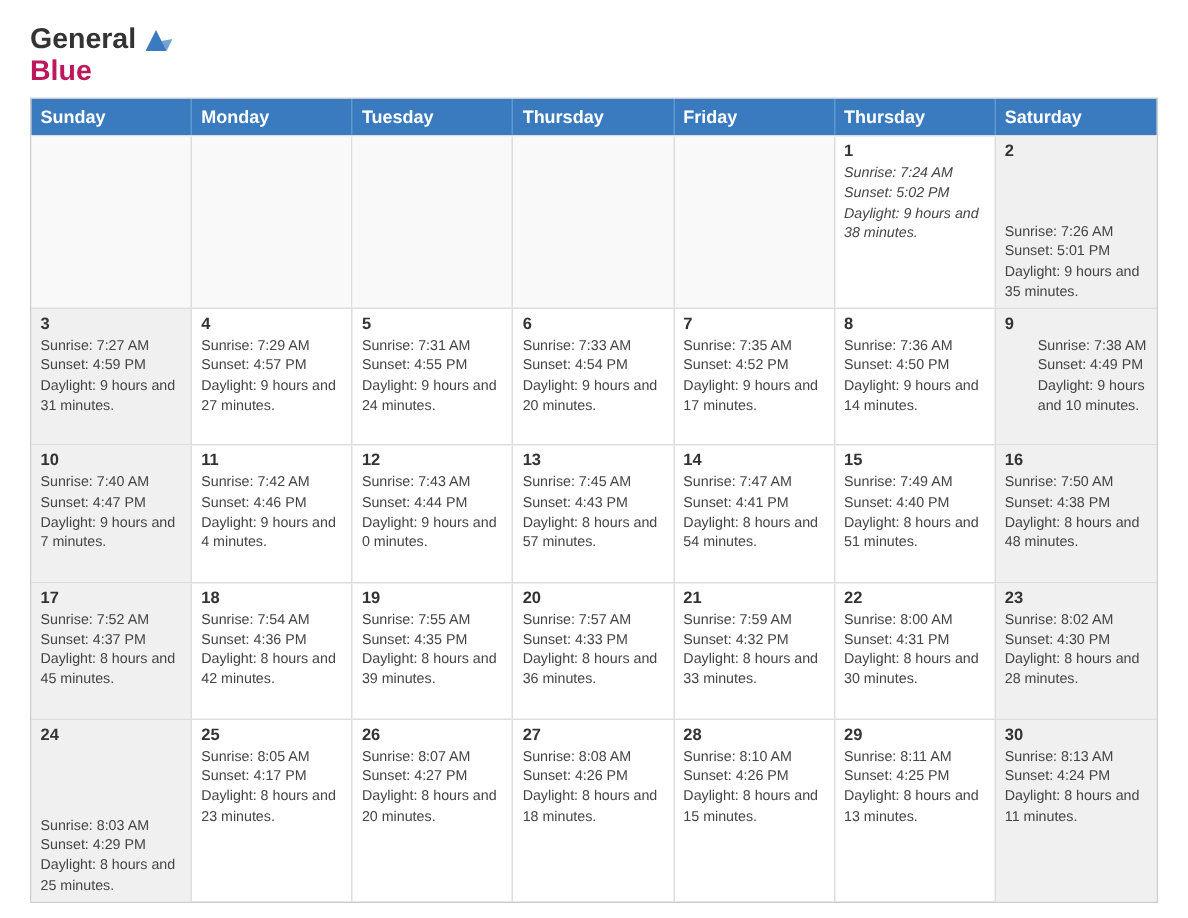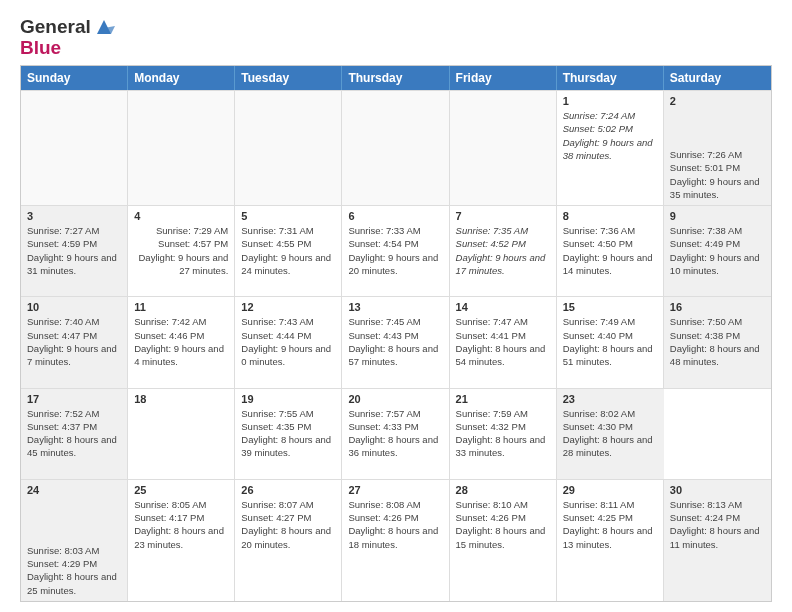--- a/index.html
+++ b/index.html
@@ -149,51 +149,51 @@
         </div>
         <div class="cal-row">
           <div class="cal-cell shaded">
             <div class="day-num">3</div>
             <div class="day-info" style="white-space: pre-line;">Sunrise: 7:27 AM
 Sunset: 4:59 PM
 Daylight: 9 hours and 31 minutes.</div>
           </div>
           <div class="cal-cell">
             <div class="day-num">4</div>
-            <div class="day-info" style="white-space: pre-line; text-align: right;">Sunrise: 7:29 AM
+            <div class="day-info" style="white-space: pre-line;">Sunrise: 7:29 AM
 Sunset: 4:57 PM
 Daylight: 9 hours and 27 minutes.</div>
           </div>
           <div class="cal-cell">
             <div class="day-num">5</div>
             <div class="day-info" style="white-space: pre-line;">Sunrise: 7:31 AM
 Sunset: 4:55 PM
 Daylight: 9 hours and 24 minutes.</div>
           </div>
           <div class="cal-cell">
             <div class="day-num">6</div>
             <div class="day-info" style="white-space: pre-line;">Sunrise: 7:33 AM
 Sunset: 4:54 PM
 Daylight: 9 hours and 20 minutes.</div>
           </div>
           <div class="cal-cell">
             <div class="day-num">7</div>
-            <div class="day-info" style="white-space: pre-line; font-style: italic;">Sunrise: 7:35 AM
+            <div class="day-info" style="white-space: pre-line;">Sunrise: 7:35 AM
 Sunset: 4:52 PM
 Daylight: 9 hours and 17 minutes.</div>
           </div>
           <div class="cal-cell">
             <div class="day-num">8</div>
             <div class="day-info" style="white-space: pre-line;">Sunrise: 7:36 AM
 Sunset: 4:50 PM
 Daylight: 9 hours and 14 minutes.</div>
           </div>
           <div class="cal-cell shaded">
             <div class="day-num">9</div>
-            <div class="day-info" style="white-space: pre-line;">Sunrise: 7:38 AM
+            <div class="day-info" style="white-space: pre-line; margin-left: 22px;">Sunrise: 7:38 AM
 Sunset: 4:49 PM
 Daylight: 9 hours and 10 minutes.</div>
           </div>
         </div>
         <div class="cal-row">
           <div class="cal-cell shaded">
             <div class="day-num">10</div>
             <div class="day-info" style="white-space: pre-line;">Sunrise: 7:40 AM
 Sunset: 4:47 PM
 Daylight: 9 hours and 7 minutes.</div>
@@ -237,38 +237,47 @@
         </div>
         <div class="cal-row">
           <div class="cal-cell shaded">
             <div class="day-num">17</div>
             <div class="day-info" style="white-space: pre-line;">Sunrise: 7:52 AM
 Sunset: 4:37 PM
 Daylight: 8 hours and 45 minutes.</div>
           </div>
           <div class="cal-cell">
             <div class="day-num">18</div>
+            <div class="day-info" style="white-space: pre-line;">Sunrise: 7:54 AM
+Sunset: 4:36 PM
+Daylight: 8 hours and 42 minutes.</div>
           </div>
           <div class="cal-cell">
             <div class="day-num">19</div>
             <div class="day-info" style="white-space: pre-line;">Sunrise: 7:55 AM
 Sunset: 4:35 PM
 Daylight: 8 hours and 39 minutes.</div>
           </div>
           <div class="cal-cell">
             <div class="day-num">20</div>
             <div class="day-info" style="white-space: pre-line;">Sunrise: 7:57 AM
 Sunset: 4:33 PM
 Daylight: 8 hours and 36 minutes.</div>
           </div>
           <div class="cal-cell">
             <div class="day-num">21</div>
             <div class="day-info" style="white-space: pre-line;">Sunrise: 7:59 AM
 Sunset: 4:32 PM
 Daylight: 8 hours and 33 minutes.</div>
+          </div>
+          <div class="cal-cell">
+            <div class="day-num">22</div>
+            <div class="day-info" style="white-space: pre-line;">Sunrise: 8:00 AM
+Sunset: 4:31 PM
+Daylight: 8 hours and 30 minutes.</div>
           </div>
           <div class="cal-cell shaded">
             <div class="day-num">23</div>
             <div class="day-info" style="white-space: pre-line;">Sunrise: 8:02 AM
 Sunset: 4:30 PM
 Daylight: 8 hours and 28 minutes.</div>
           </div>
         </div>
         <div class="cal-row">
           <div class="cal-cell shaded">

